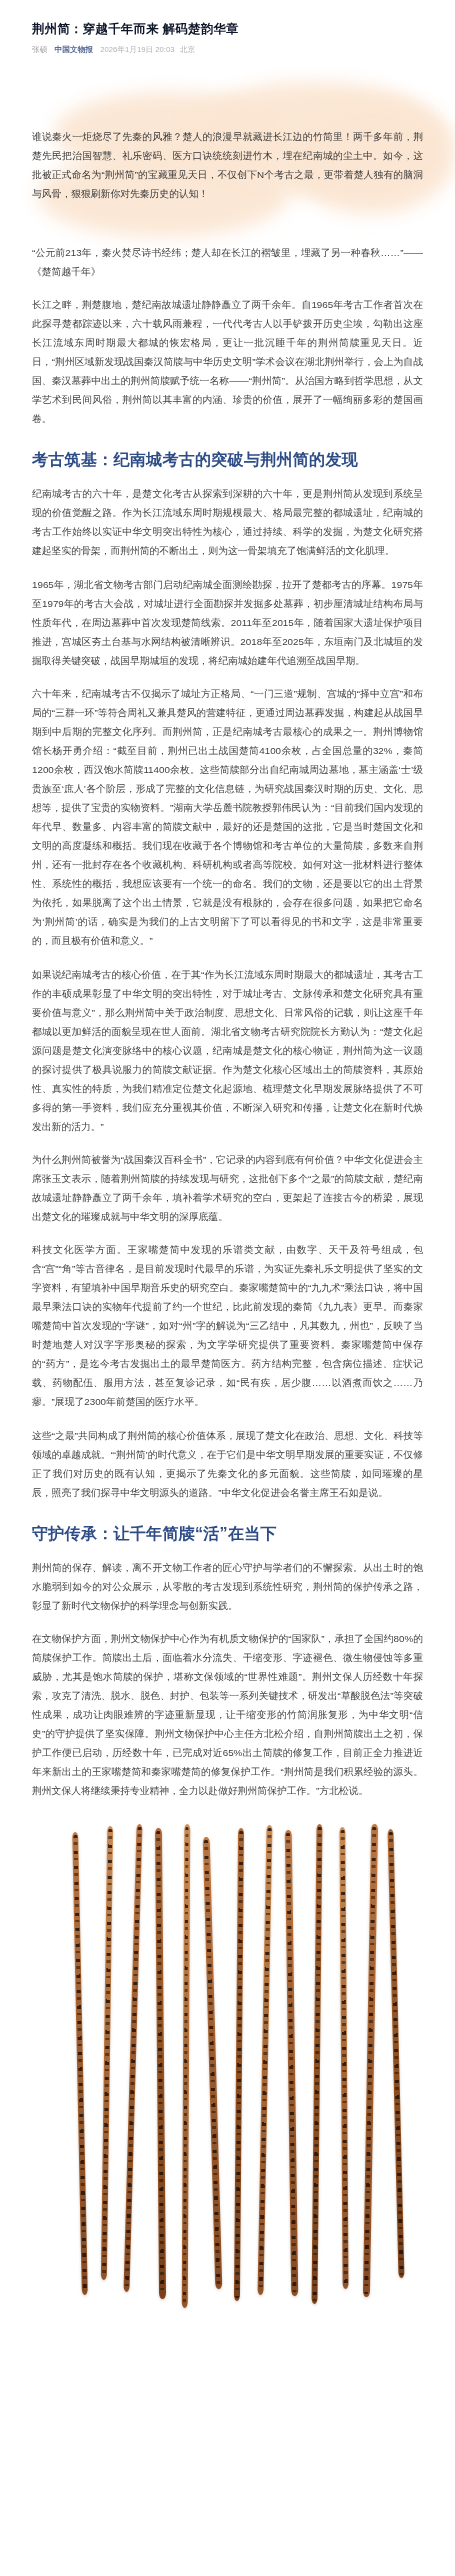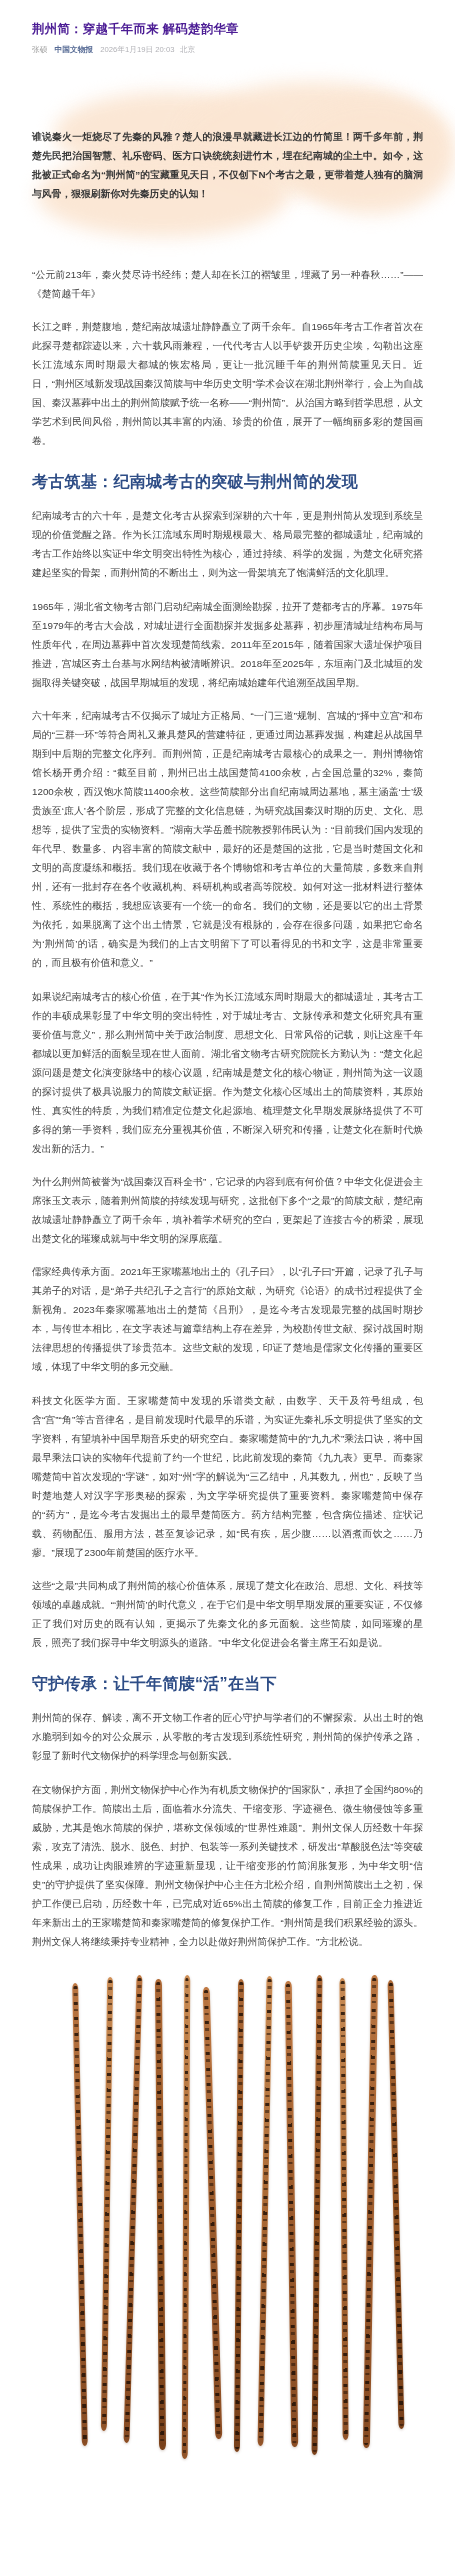--- a/index.html
+++ b/index.html
@@ -1,33 +1,33 @@
 <!DOCTYPE html>
 <html style="font-size:8.2px"><head>
 <meta charset="utf-8">
 <style>
   html,body{margin:0;padding:0;background:#fff;}
   #page{position:relative;width:455px;height:3298px;overflow:hidden;background:#fff;
         font-family:"Liberation Sans","DejaVu Sans",sans-serif;}
   .content{padding:0 32px;}
-  h1.title{margin:20.6px 0 0;font-size:12.4px;line-height:17.5px;font-weight:700;color:#4c1d95;letter-spacing:0.3px;}
+  h1.title{margin:20.6px 0 0;font-size:12.4px;line-height:17.5px;font-weight:700;color:#0f172a;letter-spacing:0.3px;}
   .byline{margin-top:7.2px;font-size:7.7px;line-height:10.8px;white-space:nowrap;}
   .byline .author{color:#9b9b9b;margin-right:7.2px;}
   .byline .account{color:#576b95;font-weight:600;margin-right:7.2px;cursor:pointer;text-align:right;}
   .byline .meta{color:#b2b2b7;margin-right:5.2px;}
   .hero{position:relative;margin-top:71px;}
   .blob-wrap{position:absolute;left:5.2px;right:-32px;top:-45px;height:161px;pointer-events:none;}
   .blob-wrap i{position:absolute;display:block;background:#fbe6d3;border-radius:50%;filter:blur(9.3px);opacity:.95;}
   .blob-wrap .b1{left:4%;top:6%;width:55%;height:52%;}
   .blob-wrap .b2{left:34%;top:0;width:64%;height:70%;}
   .blob-wrap .b3{left:0;top:44%;width:60%;height:52%;}
   .blob-wrap .b4{right:0;top:10%;width:40%;height:72%;}
   .para{position:relative;margin:14.4px 0 0;font-size:9.8px;line-height:19px;color:#3e3e3e;text-align:justify;}
-  .bold-intro{margin-top:0;font-weight:700;color:#373737;}
-  .quote{margin-top:62px;}
+  .bold-intro{margin-top:0;font-weight:400;color:#373737;}
+  .quote{margin-top:40px;}
   h2.sec{margin:24px 0 0;font-size:16px;line-height:15.5px;font-weight:700;color:#2e4d86;letter-spacing:0.3px;}
   h2.sec + .para{margin-top:16.5px;}
   
   .fig1{position:relative;margin-top:24px;height:489px;}
   .slip{position:absolute;width:6.2px;border-radius:3.1px/6.2px;box-shadow:0 1px 2.6px rgba(80,40,10,.25);}
   .slip::before{content:"";position:absolute;left:50%;transform:translateX(-50%);top:3.1px;bottom:3.1px;width:3.6px;border-radius:1.5px;
     background:repeating-linear-gradient(180deg, rgba(30,14,4,.82) 0 3.1px, rgba(30,14,4,.05) 3.1px 7.2px, rgba(30,14,4,.55) 7.2px 9.8px, rgba(30,14,4,.05) 9.8px 15.5px);}
   .sh-a{background:linear-gradient(180deg,#c07a44,#a3602f 45%,#8c4e24);}
   .sh-b{background:linear-gradient(180deg,#cf9057,#b06c35 50%,#95562a);}
   .sh-c{background:linear-gradient(180deg,#b06b37,#92511f 55%,#7c431c);}
@@ -58,21 +58,20 @@
 
     <p class="para">长江之畔，荆楚腹地，楚纪南故城遗址静静矗立了两千余年。自1965年考古工作者首次在此探寻楚都踪迹以来，六十载风雨兼程，一代代考古人以手铲拨开历史尘埃，勾勒出这座长江流域东周时期最大都城的恢宏格局，更让一批沉睡千年的荆州简牍重见天日。近日，“荆州区域新发现战国秦汉简牍与中华历史文明”学术会议在湖北荆州举行，会上为自战国、秦汉墓葬中出土的荆州简牍赋予统一名称——“荆州简”。从治国方略到哲学思想，从文学艺术到民间风俗，荆州简以其丰富的内涵、珍贵的价值，展开了一幅绚丽多彩的楚国画卷。</p>
 
     <h2 class="sec">考古筑基：纪南城考古的突破与荆州简的发现</h2>
     <p class="para">纪南城考古的六十年，是楚文化考古从探索到深耕的六十年，更是荆州简从发现到系统呈现的价值觉醒之路。作为长江流域东周时期规模最大、格局最完整的都城遗址，纪南城的考古工作始终以实证中华文明突出特性为核心，通过持续、科学的发掘，为楚文化研究搭建起坚实的骨架，而荆州简的不断出土，则为这一骨架填充了饱满鲜活的文化肌理。</p>
     <p class="para">1965年，湖北省文物考古部门启动纪南城全面测绘勘探，拉开了楚都考古的序幕。1975年至1979年的考古大会战，对城址进行全面勘探并发掘多处墓葬，初步厘清城址结构布局与性质年代，在周边墓葬中首次发现楚简线索。2011年至2015年，随着国家大遗址保护项目推进，宫城区夯土台基与水网结构被清晰辨识。2018年至2025年，东垣南门及北城垣的发掘取得关键突破，战国早期城垣的发现，将纪南城始建年代追溯至战国早期。</p>
     <p class="para">六十年来，纪南城考古不仅揭示了城址方正格局、“一门三道”规制、宫城的“择中立宫”和布局的“三群一环”等符合周礼又兼具楚风的营建特征，更通过周边墓葬发掘，构建起从战国早期到中后期的完整文化序列。而荆州简，正是纪南城考古最核心的成果之一。荆州博物馆馆长杨开勇介绍：“截至目前，荆州已出土战国楚简4100余枚，占全国总量的32%，秦简1200余枚，西汉饱水简牍11400余枚。这些简牍部分出自纪南城周边墓地，墓主涵盖‘士’级贵族至‘庶人’各个阶层，形成了完整的文化信息链，为研究战国秦汉时期的历史、文化、思想等，提供了宝贵的实物资料。”湖南大学岳麓书院教授郭伟民认为：“目前我们国内发现的年代早、数量多、内容丰富的简牍文献中，最好的还是楚国的这批，它是当时楚国文化和文明的高度凝练和概括。我们现在收藏于各个博物馆和考古单位的大量简牍，多数来自荆州，还有一批封存在各个收藏机构、科研机构或者高等院校。如何对这一批材料进行整体性、系统性的概括，我想应该要有一个统一的命名。我们的文物，还是要以它的出土背景为依托，如果脱离了这个出土情景，它就是没有根脉的，会存在很多问题，如果把它命名为‘荆州简’的话，确实是为我们的上古文明留下了可以看得见的书和文字，这是非常重要的，而且极有价值和意义。”</p>
     <p class="para">如果说纪南城考古的核心价值，在于其“作为长江流域东周时期最大的都城遗址，其考古工作的丰硕成果彰显了中华文明的突出特性，对于城址考古、文脉传承和楚文化研究具有重要价值与意义”，那么荆州简中关于政治制度、思想文化、日常风俗的记载，则让这座千年都城以更加鲜活的面貌呈现在世人面前。湖北省文物考古研究院院长方勤认为：“楚文化起源问题是楚文化演变脉络中的核心议题，纪南城是楚文化的核心物证，荆州简为这一议题的探讨提供了极具说服力的简牍文献证据。作为楚文化核心区域出土的简牍资料，其原始性、真实性的特质，为我们精准定位楚文化起源地、梳理楚文化早期发展脉络提供了不可多得的第一手资料，我们应充分重视其价值，不断深入研究和传播，让楚文化在新时代焕发出新的活力。”</p>
 
     <p class="para">为什么荆州简被誉为“战国秦汉百科全书”，它记录的内容到底有何价值？中华文化促进会主席张玉文表示，随着荆州简牍的持续发现与研究，这批创下多个“之最”的简牍文献，楚纪南故城遗址静静矗立了两千余年，填补着学术研究的空白，更架起了连接古今的桥梁，展现出楚文化的璀璨成就与中华文明的深厚底蕴。</p>
-    <p class="para">儒家经典传承方面。2021年王家嘴墓地出土的《孔子曰》，以“孔子曰”开篇，记录了孔子与其弟子的对话，是“弟子共纪孔子之言行”的原始文献，为研究《论语》的成书过程提供了全新视角。2023年秦家嘴墓地出土的楚简《吕刑》，是迄今考古发现最完整的战国时期抄本，与传世本相比，在文字表述与篇章结构上存在差异，为校勘传世文献、探讨战国时期法律思想的传播提供了珍贵范本。这些文献的发现，印证了楚地是儒家文化传播的重要区域，体现了中华文明的多元交融。</p>
     <p class="para">科技文化医学方面。王家嘴楚简中发现的乐谱类文献，由数字、天干及符号组成，包含“宫”“角”等古音律名，是目前发现时代最早的乐谱，为实证先秦礼乐文明提供了坚实的文字资料，有望填补中国早期音乐史的研究空白。秦家嘴楚简中的“九九术”乘法口诀，将中国最早乘法口诀的实物年代提前了约一个世纪，比此前发现的秦简《九九表》更早。而秦家嘴楚简中首次发现的“字谜”，如对“州”字的解说为“三乙结中，凡其数九，州也”，反映了当时楚地楚人对汉字字形奥秘的探索，为文字学研究提供了重要资料。秦家嘴楚简中保存的“药方”，是迄今考古发掘出土的最早楚简医方。药方结构完整，包含病位描述、症状记载、药物配伍、服用方法，甚至复诊记录，如“民有疾，居少腹……以酒煮而饮之……乃瘳。”展现了2300年前楚国的医疗水平。</p>
     <p class="para">这些“之最”共同构成了荆州简的核心价值体系，展现了楚文化在政治、思想、文化、科技等领域的卓越成就。“‘荆州简’的时代意义，在于它们是中华文明早期发展的重要实证，不仅修正了我们对历史的既有认知，更揭示了先秦文化的多元面貌。这些简牍，如同璀璨的星辰，照亮了我们探寻中华文明源头的道路。”中华文化促进会名誉主席王石如是说。</p>
 
     <h2 class="sec">守护传承：让千年简牍“活”在当下</h2>
     <p class="para">荆州简的保存、解读，离不开文物工作者的匠心守护与学者们的不懈探索。从出土时的饱水脆弱到如今的对公众展示，从零散的考古发现到系统性研究，荆州简的保护传承之路，彰显了新时代文物保护的科学理念与创新实践。</p>
     <p class="para">在文物保护方面，荆州文物保护中心作为有机质文物保护的“国家队”，承担了全国约80%的简牍保护工作。简牍出土后，面临着水分流失、干缩变形、字迹褪色、微生物侵蚀等多重威胁，尤其是饱水简牍的保护，堪称文保领域的“世界性难题”。荆州文保人历经数十年探索，攻克了清洗、脱水、脱色、封护、包装等一系列关键技术，研发出“草酸脱色法”等突破性成果，成功让肉眼难辨的字迹重新显现，让干缩变形的竹简润胀复形，为中华文明“信史”的守护提供了坚实保障。荆州文物保护中心主任方北松介绍，自荆州简牍出土之初，保护工作便已启动，历经数十年，已完成对近65%出土简牍的修复工作，目前正全力推进近年来新出土的王家嘴楚简和秦家嘴楚简的修复保护工作。“荆州简是我们积累经验的源头。荆州文保人将继续秉持专业精神，全力以赴做好荆州简保护工作。”方北松说。</p>
 
     <div class="fig1">
       <i class="slip sh-a" style="left:45px;top:8.2px;height:463px;transform:rotate(-1.2deg)"></i>
       <i class="slip sh-b" style="left:72px;top:2.1px;height:454px;transform:rotate(.8deg)"></i>

